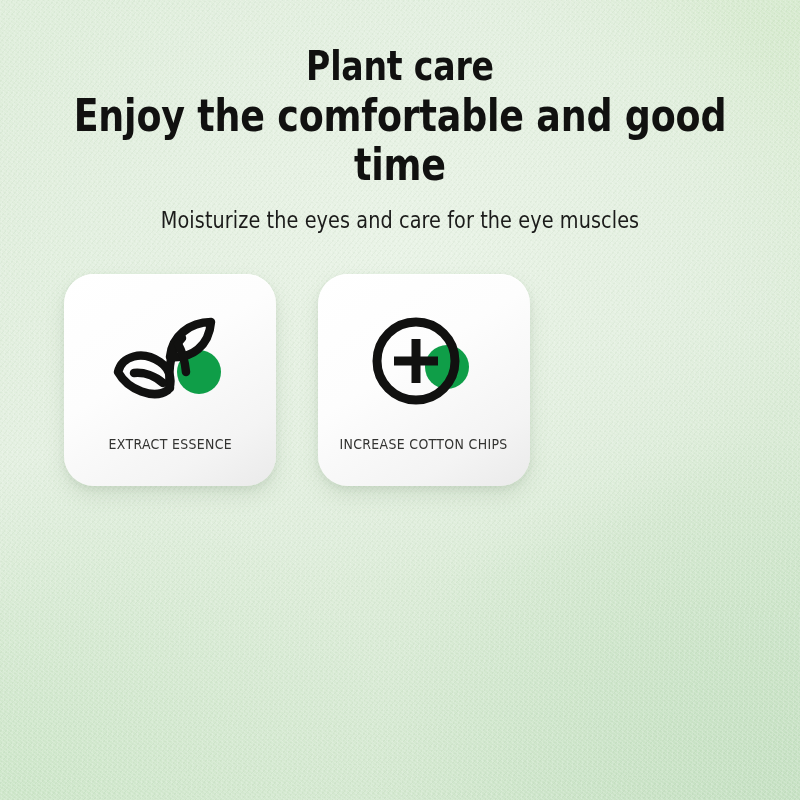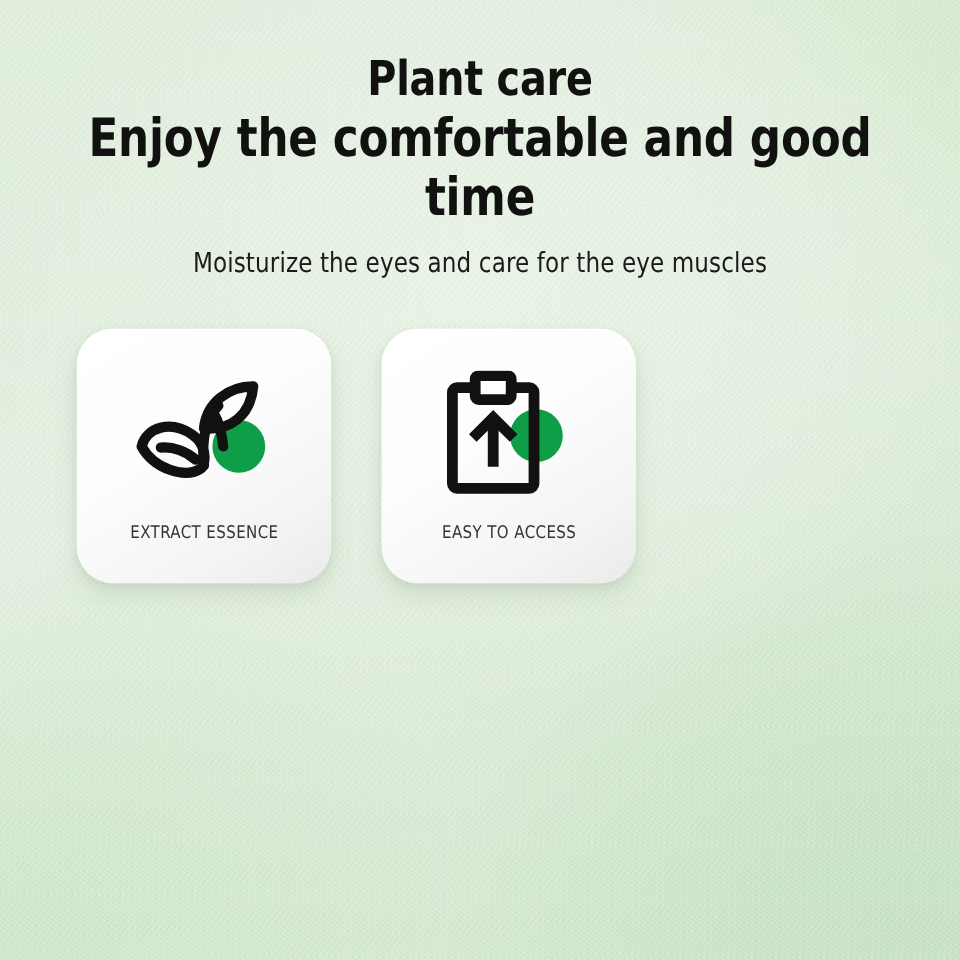--- a/index.html
+++ b/index.html
@@ -123,32 +123,31 @@
             <path d="M70 34 C74 41 77 52 78 62"></path>
             <path d="M10 62 C14 46 34 40 52 52 C64 60 64 74 60 80 C46 90 20 80 10 62 Z"></path>
             <path d="M26 63 C36 62 47 66 55 73"></path>
           </g>
         </svg>
       </div>
       <div class="card-label">EXTRACT ESSENCE</div>
     </div>
 
 
-
-
     <div class="card">
       <div class="icon-wrap">
-        <svg width="110" height="106" viewBox="0 0 110 106">
-          <circle cx="78" cy="54" r="22" fill="#0f9e48"></circle>
-          <rect x="8" y="14" width="68" height="84" rx="4" fill="none" stroke="#111110" stroke-width="9"></rect>
-          <rect x="27" y="4" width="30" height="20" rx="3" fill="#ffffff" stroke="#111110" stroke-width="9"></rect>
-          <g stroke="#111110" stroke-width="9" stroke-linecap="butt" stroke-linejoin="miter" fill="none">
-            <line x1="42" y1="80" x2="42" y2="42"></line>
-            <polyline points="25,56 42,39 59,56"></polyline>
+        <svg width="112" height="102" viewBox="0 0 112 102">
+          <circle cx="79" cy="56" r="22" fill="#0f9e48"></circle>
+          <circle cx="48" cy="50" r="39" fill="none" stroke="#111110" stroke-width="9"></circle>
+          <g stroke="#111110" stroke-width="9" stroke-linecap="butt">
+            <line x1="48" y1="28" x2="48" y2="72"></line>
+            <line x1="26" y1="50" x2="70" y2="50"></line>
           </g>
         </svg>
       </div>
-      <div class="card-label">EASY TO ACCESS</div>
+      <div class="card-label">INCREASE COTTON CHIPS</div>
     </div>
+
+
 
 
   </div>
 </div>
 
 </body></html>

